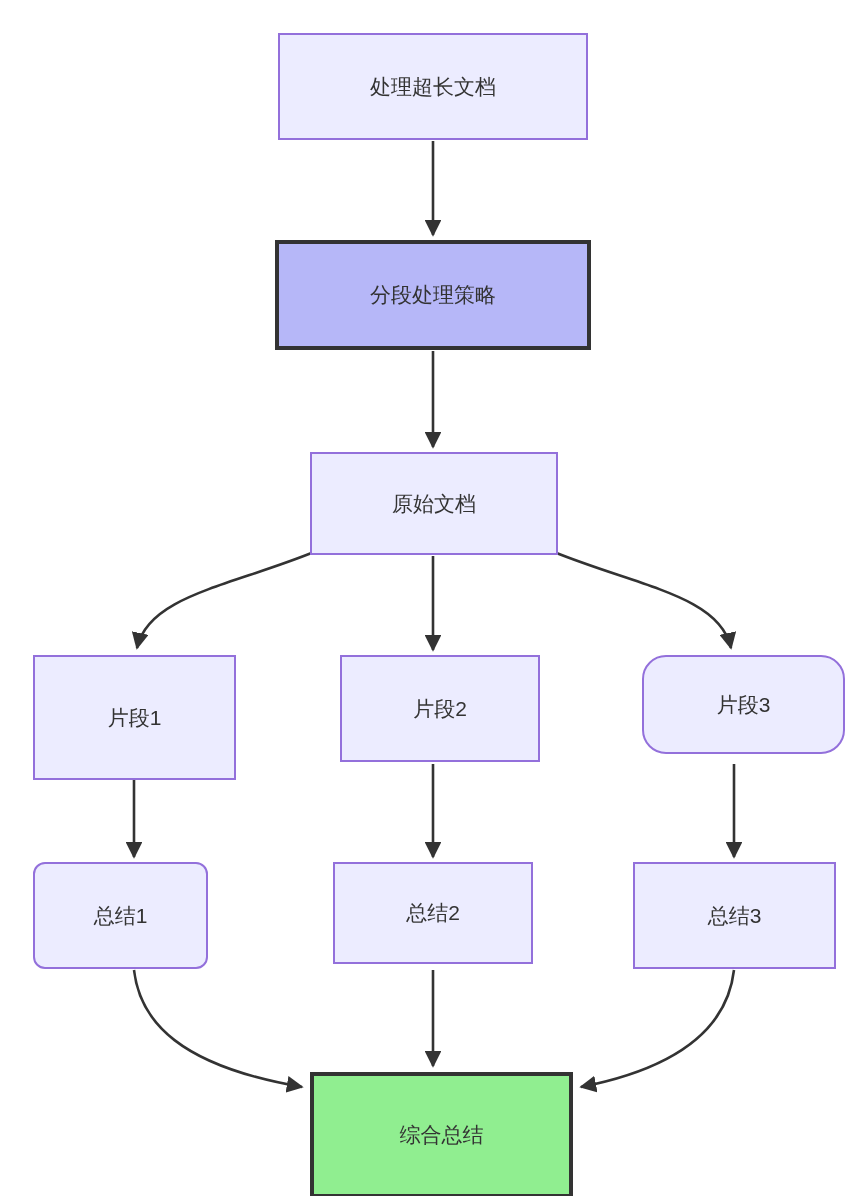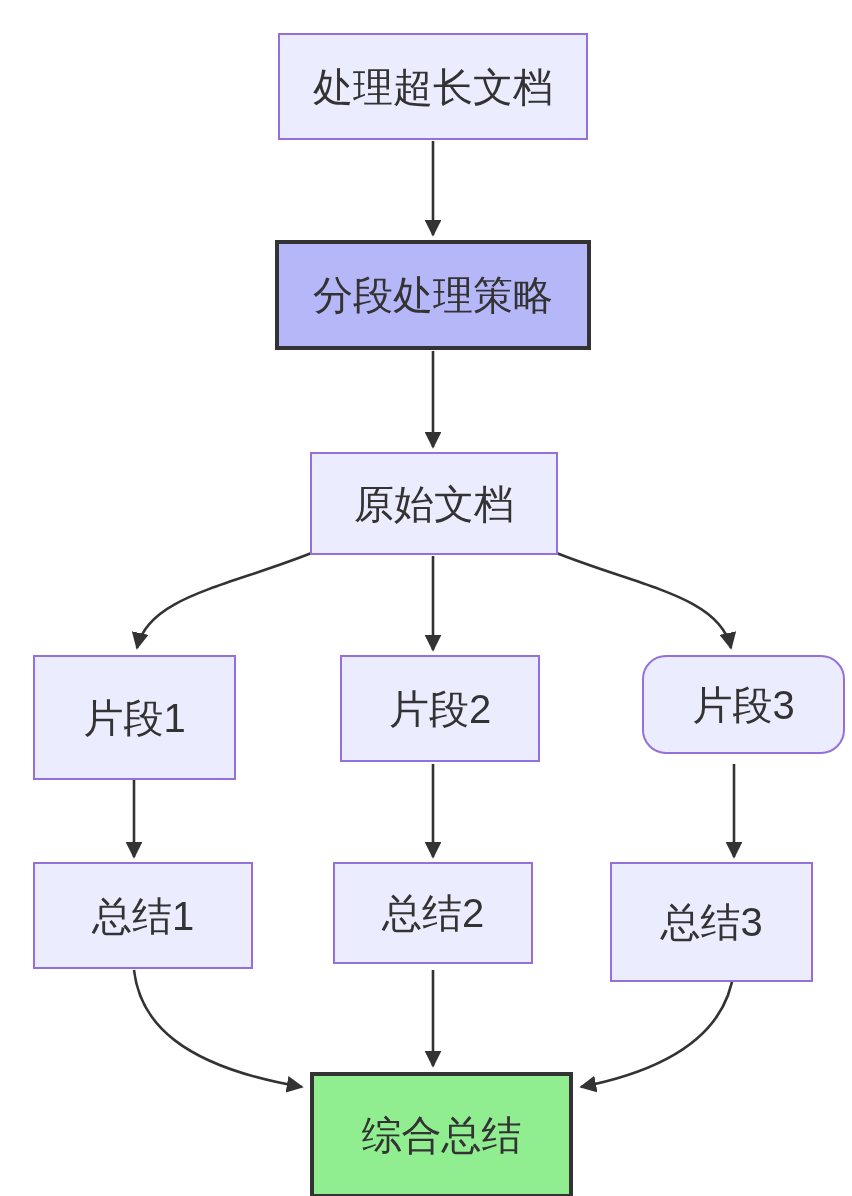--- a/index.html
+++ b/index.html
@@ -28,42 +28,42 @@
   }
   .node {
     position: absolute;
     box-sizing: border-box;
     display: flex;
     align-items: center;
     justify-content: center;
     background: #ECECFF;
     border: 2px solid #9370DB;
     color: #333333;
-    font-size: 40px;
+    font-size: 21px;
     line-height: 1.2;
     text-align: center;
     white-space: nowrap;
   }
   .node.emphasis {
     background: #B6B7F8;
     border: 4px solid #333333;
   }
   .node.result {
     background: #90EE90;
     border: 4px solid #333333;
   }
   #n-a { left: 278px; top:   33px; width: 310px; height: 107px; }
   #n-b { left: 275px; top:  240px; width: 316px; height: 110px; }
   #n-c { left: 310px; top:  452px; width: 248px; height: 103px; }
   #n-d { left:  33px; top:  655px; width: 203px; height: 125px; }
   #n-e { left: 333px; top:  655px; width: 200px; height: 107px; margin-left: 7px; }
   #n-f { left: 642px; top:  655px; width: 203px; height: 99px; border-radius: 24px; }
-  #n-g { left:  33px; top:  862px; width: 220px; height: 107px; }
+  #n-g { left:  33px; top:  862px; width: 175px; height: 107px; border-radius: 12px; }
   #n-h { left: 333px; top:  862px; width: 200px; height: 102px; }
-  #n-i { left: 610px; top:  862px; width: 203px; height: 120px; }
+  #n-i { left: 633px; top:  862px; width: 203px; height: 107px; }
   #n-j { left: 310px; top: 1072px; width: 263px; height: 126px; }
 </style>
 </head>
 <body>
 
 <div id="canvas">
 
   <svg id="edges" viewBox="0 0 852 1196" xmlns="http://www.w3.org/2000/svg">
     <defs>
       <marker id="arrow" viewBox="0 0 10 10" refX="9" refY="5" markerWidth="6.5" markerHeight="6.5" orient="auto-start-reverse">

